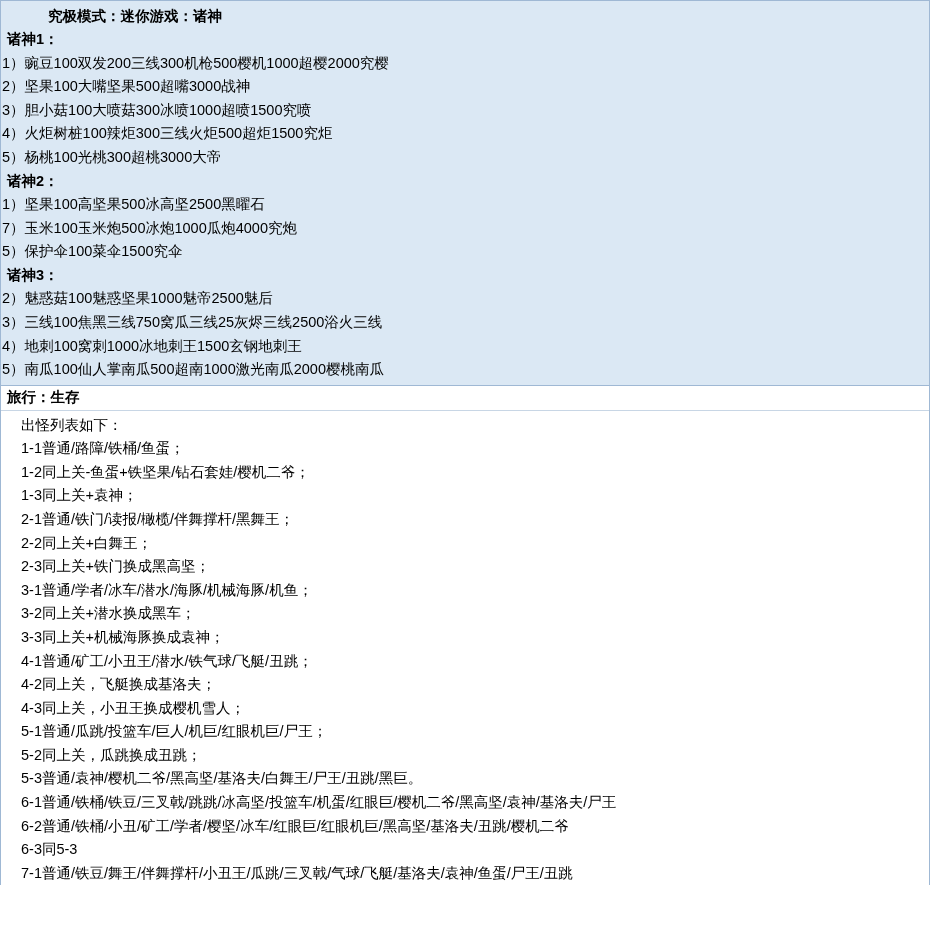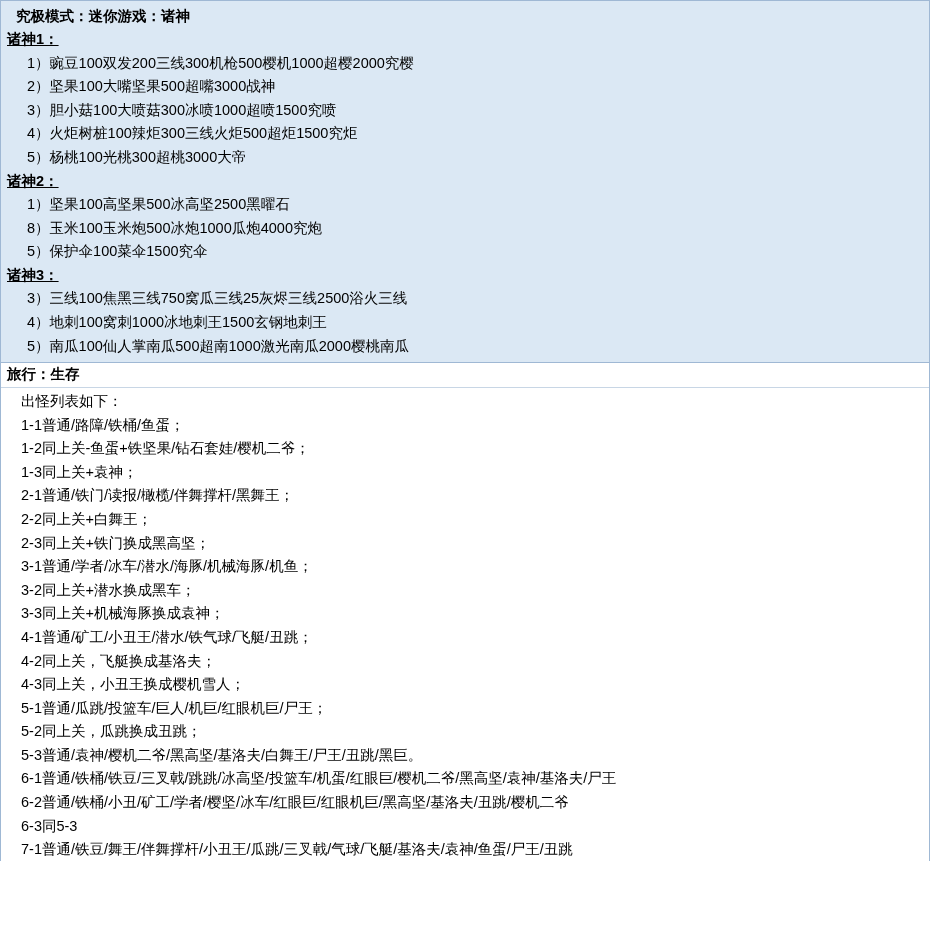--- a/index.html
+++ b/index.html
@@ -31,29 +31,29 @@
     background: #ffffff;
     padding: 2px 0 0 0;
   }
   .line {
     padding: 1.5px 8px 1.5px 8px;
     line-height: 1.42;
     white-space: nowrap;
   }
   .title {
     font-weight: bold;
-    padding-left: 15px;
+    padding-left: 6px;
+    margin-left: 41px;
   }
   .subtitle {
     font-weight: bold;
     padding-left: 6px;
-    text-decoration: underline;
   }
   .item {
-    padding-left: 26px;
+    padding-left: 1px;
   }
   .white-head {
     background: #ffffff;
     border-bottom: 1px solid #c8d6e5;
     font-weight: bold;
     padding: 2px 20px 3px 6px;
   }
   .plain {
     padding-left: 20px;
   }
@@ -68,24 +68,25 @@
 
     <div class="line subtitle">诸神1：</div>
     <div class="line item">1）豌豆100双发200三线300机枪500樱机1000超樱2000究樱</div>
     <div class="line item">2）坚果100大嘴坚果500超嘴3000战神</div>
     <div class="line item">3）胆小菇100大喷菇300冰喷1000超喷1500究喷</div>
     <div class="line item">4）火炬树桩100辣炬300三线火炬500超炬1500究炬</div>
     <div class="line item">5）杨桃100光桃300超桃3000大帝</div>
 
     <div class="line subtitle">诸神2：</div>
     <div class="line item">1）坚果100高坚果500冰高坚2500黑曜石</div>
-    <div class="line item">8）玉米100玉米炮500冰炮1000瓜炮4000究炮</div>
+    <div class="line item">7）玉米100玉米炮500冰炮1000瓜炮4000究炮</div>
     <div class="line item">5）保护伞100菜伞1500究伞</div>
 
     <div class="line subtitle">诸神3：</div>
+    <div class="line item">2）魅惑菇100魅惑坚果1000魅帝2500魅后</div>
     <div class="line item">3）三线100焦黑三线750窝瓜三线25灰烬三线2500浴火三线</div>
     <div class="line item">4）地刺100窝刺1000冰地刺王1500玄钢地刺王</div>
     <div class="line item">5）南瓜100仙人掌南瓜500超南1000激光南瓜2000樱桃南瓜</div>
   </div>
 
   <div class="white-head">旅行：生存</div>
   <div class="section-white">
     <div class="line plain">出怪列表如下：</div>
     <div class="line plain">1-1普通/路障/铁桶/鱼蛋；</div>
     <div class="line plain">1-2同上关-鱼蛋+铁坚果/钻石套娃/樱机二爷；</div>

